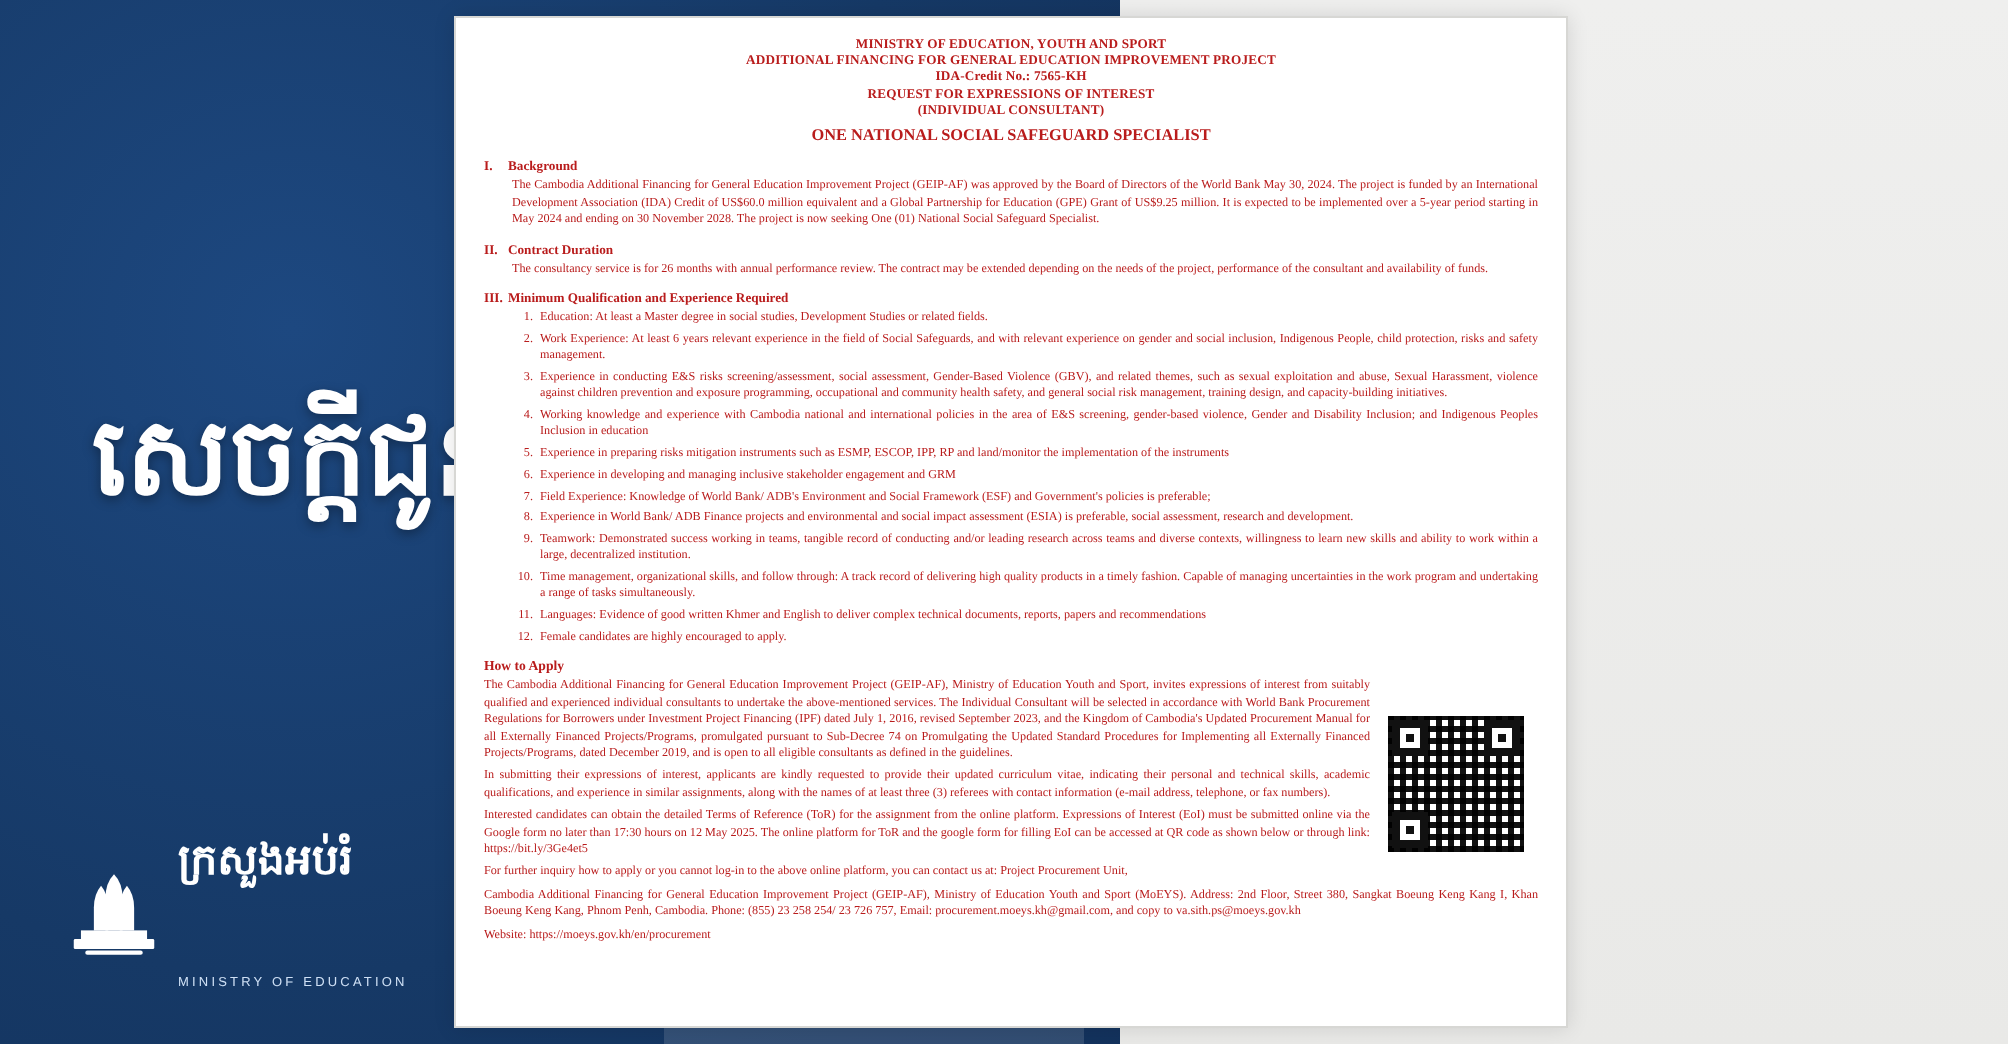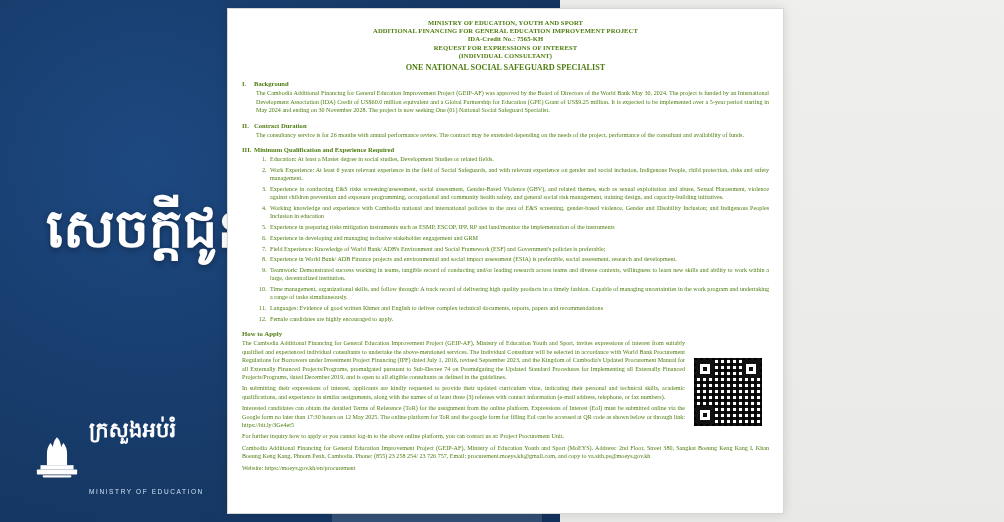--- a/index.html
+++ b/index.html
@@ -106,21 +106,21 @@
     left: -333px;
     top: 8px;
     width: 557px;
     height: 506px;
     background: #ffffff;
     border: 1px solid #d7d7d4;
     box-shadow: 0 0 10px rgba(0,0,0,.12);
     padding: 10px 14px 8px 14px;
     overflow: hidden;
     font-family: "Liberation Serif", serif;
-    color: #4d7c0f;
+    color: #b91c1c;
   }
   .doc-inner { transform-origin: top left; }
 
   .doc-head { text-align: center; line-height: 1.25; }
   .doc-head .hl {
     font-size: 6.6px;
     font-weight: bold;
     letter-spacing: .1px;
   }
   .doc-head .hl-big {

